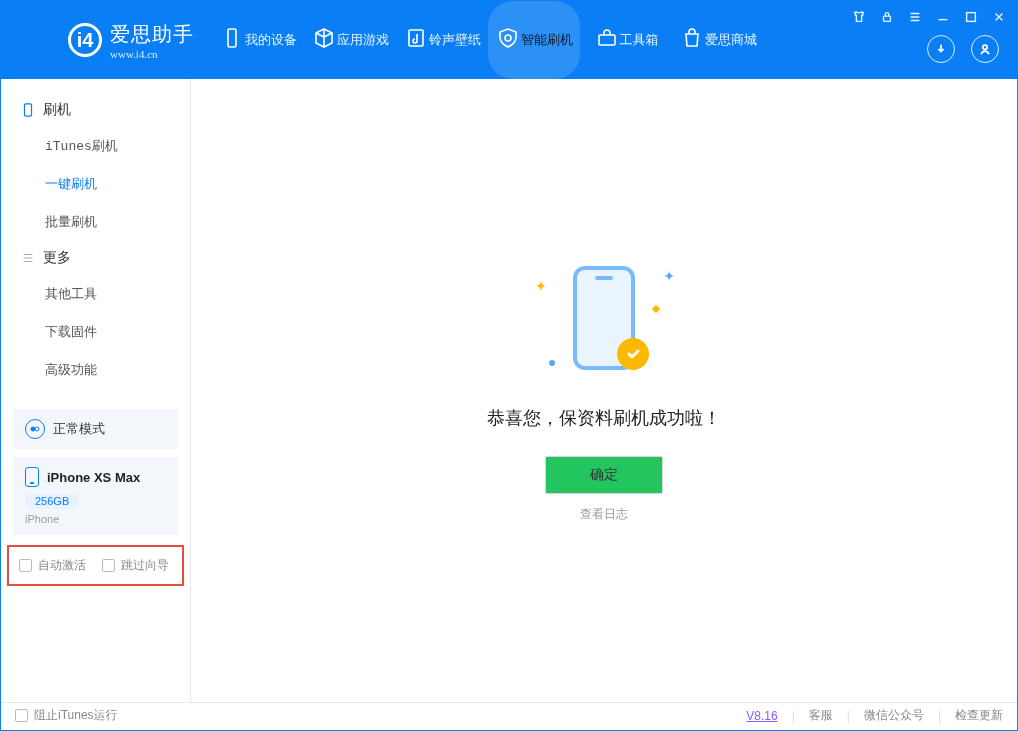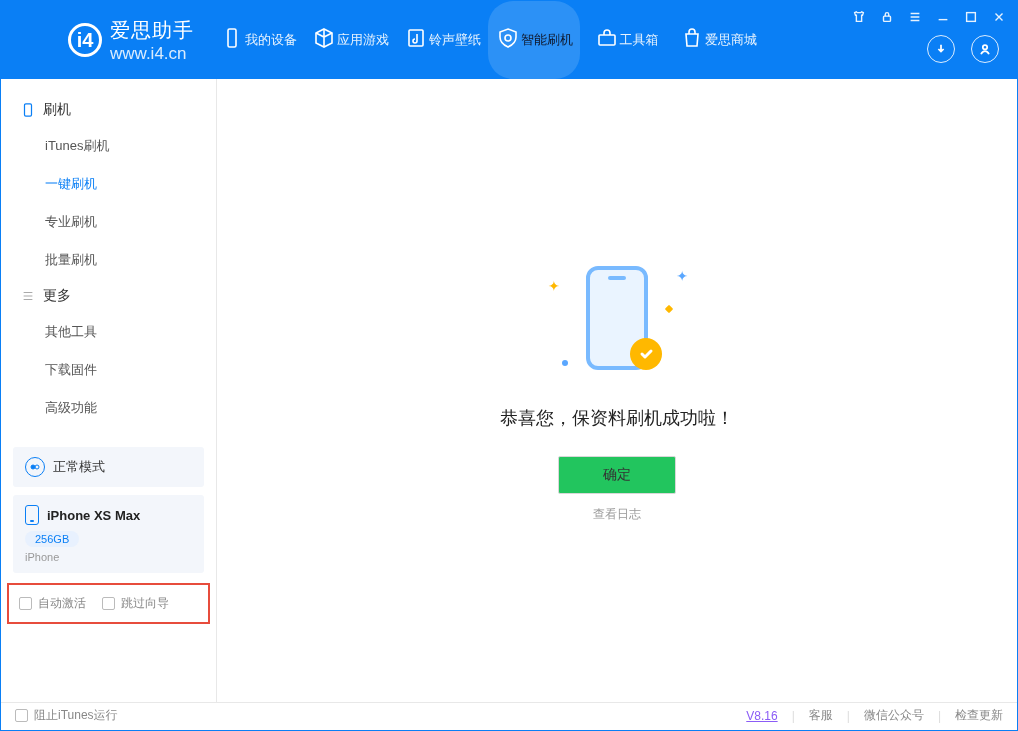--- a/index.html
+++ b/index.html
@@ -4,42 +4,42 @@
 <style>
 * { margin: 0; padding: 0; box-sizing: border-box; font-family: "Microsoft YaHei", Arial, sans-serif; }
 body { background: #fff; width: 1018px; height: 731px; overflow: hidden; border: 1px solid #0a7ff5; }
 
 
 .header { background: #0a7ff5; height: 78px; display: flex; align-items: stretch; color: #fff; position: relative; padding-left: 47px; }
 .logo-block { display: flex; align-items: center; padding: 0 18px 0 20px; }
 .logo-circle { width: 34px; height: 34px; border: 3px solid #fff; border-radius: 50%; display: flex; align-items: center; justify-content: center; font-weight: bold; font-size: 20px; color: #fff; }
 .logo-text { margin-left: 8px; }
 .logo-title { font-size: 20px; font-weight: 500; letter-spacing: 1px; }
-.logo-sub { font-size: 17px; opacity: 0.85; }
+.logo-sub { font-size: 11px; opacity: 0.85; font-family: Liberation Serif, serif; }
 
 .nav { display: flex; align-items: stretch; }
 .nav-item { width: 92px; display: flex; flex-direction: row; align-items: center; justify-content: center; cursor: pointer; color: rgba(255,255,255,0.9); font-size: 13px; }
 .nav-item.active { background: rgba(255,255,255,0.14); color: #0f172a; border-radius: 25px; }
 .nav-ico { width: 26px; height: 26px; margin-bottom: 4px; display:flex; align-items:center; justify-content:center; }
 .nav-ico svg { width: 24px; height: 24px; stroke: #fff; fill: none; stroke-width: 1.6; }
 
 .window-controls { position: absolute; top: 8px; right: 10px; display: flex; gap: 12px; align-items: center; }
 .window-controls span { color: rgba(255,255,255,0.85); cursor: pointer; font-size: 14px; width: 16px; height: 16px; display:flex; align-items:center; justify-content:center; }
 .window-controls svg { width: 14px; height: 14px; stroke: rgba(255,255,255,0.9); fill: none; stroke-width: 1.6; }
 
 .header-right-icons { position: absolute; right: 18px; bottom: 16px; display: flex; gap: 16px; }
 .circle-btn { width: 28px; height: 28px; border: 1.5px solid rgba(255,255,255,0.85); border-radius: 50%; display:flex; align-items:center; justify-content:center; cursor:pointer; }
 .circle-btn svg { width: 14px; height: 14px; stroke: #fff; fill: none; stroke-width: 2; }
 
 
 .body { display: flex; height: calc(731px - 78px - 30px); }
-.sidebar { width: 216px; border-right: 1px solid #e8e8e8; padding: 14px 0; font-size: 13px; color: #555; }
+.sidebar { width: 190px; border-right: 1px solid #e8e8e8; padding: 14px 0; font-size: 13px; color: #555; }
 .sb-section-head { display: flex; align-items: center; padding: 8px 20px; color: #333; font-size: 14px; cursor: pointer; }
 .sb-section-head svg { width: 14px; height: 14px; margin-right: 8px; }
-.sb-item { padding: 10px 20px 10px 44px; cursor: pointer; color: #555; }
+.sb-item { padding: 10px 20px 10px 44px; cursor: pointer; color: #555; font-family: Liberation Mono, monospace; }
 .sb-item.active { color: #0a7ff5; }
 
 .device-panel { margin: 20px 12px 0; }
 .dev-card { background: #f3f6fb; border-radius: 3px; padding: 10px 12px; margin-bottom: 8px; display:flex; align-items:center; font-size: 13px; color:#333; }
 .dev-card.device { flex-direction: column; align-items: flex-start; }
 .dev-card .nm { font-weight: 600; color: #222; font-size: 13px; display:flex; align-items:center; }
 .badge { display:inline-block; background: #e8f1fe; color: #0a7ff5; border-radius: 10px; padding: 2px 10px; font-size: 11px; margin-top: 6px; }
 .dev-sub { font-size: 11px; color: #999; margin-top: 4px; }
 .mode-ico { width: 20px; height: 20px; border: 1.5px solid #0a7ff5; border-radius: 50%; margin-right: 8px; display:flex; align-items:center; justify-content:center; }
 .mode-ico svg { width: 10px; height:10px; stroke:#0a7ff5; fill:#0a7ff5; }
@@ -195,21 +195,20 @@
 <div class="body">
   <div class="sidebar">
     <div class="sb-section-head">
       <svg viewBox="0 0 16 16">
           <rect x="4" y="1" width="8" height="14" rx="1.5" fill="none" stroke="#0a7ff5" stroke-width="1.4"></rect>
         </svg>
       <span>刷机</span>
     </div>
     <div class="sb-item">iTunes刷机</div>
     <div class="sb-item active">一键刷机</div>
-    <div class="sb-item">专业刷机</div>
     <div class="sb-item">批量刷机</div>
 
     <div class="sb-section-head">
       <svg viewBox="0 0 16 16">
           <path d="M3 4h10M3 8h10M3 12h10" stroke="#aaa" stroke-width="1.4"></path>
         </svg>
       <span>更多</span>
     </div>
     <div class="sb-item">其他工具</div>
     <div class="sb-item">下载固件</div>

